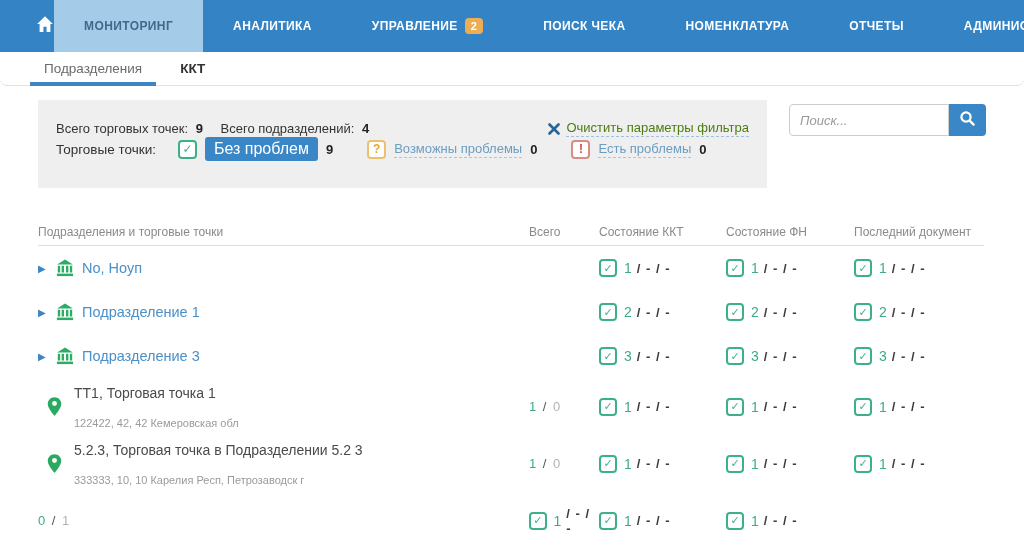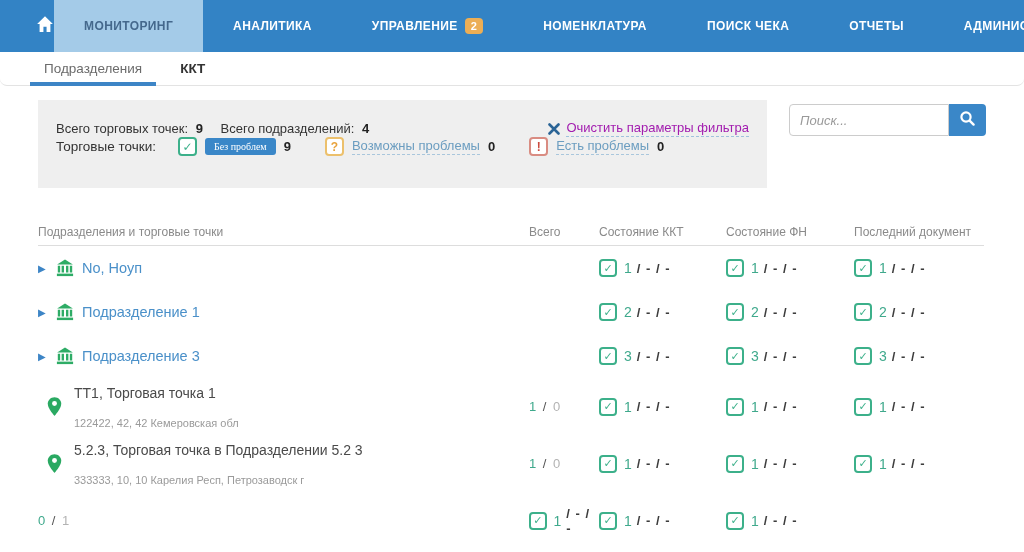--- a/index.html
+++ b/index.html
@@ -23,30 +23,30 @@
   .tab.bold { font-weight:bold; color:#333; }
 
   
   .filter-wrap { display:flex; margin:14px 38px 0 38px; }
   .filter-panel { background:#efefef; flex:1; height:88px; padding:20px 18px 0 18px; margin-right:22px; }
   .fp-row1 { display:flex; align-items:center; font-size:13px; color:#333; }
   .totals span.lbl { margin-right:4px; }
   .totals b { color:#222; margin-right:14px; }
   .clear-link { margin-left:auto; display:flex; align-items:center; cursor:pointer; }
   .clear-link .xicon { margin-right:6px; display:inline-flex; }
-  .clear-link .txt { color:#a21caf; font-size:13px; border-bottom:1px dashed #9fc2dd; padding-bottom:1px; }
+  .clear-link .txt { color:#4d7c0f; font-size:13px; border-bottom:1px dashed #9fc2dd; padding-bottom:1px; }
   .fp-row2 { display:flex; align-items:center; font-size:13.5px; color:#333; }
   .fp-row2 .points-label { margin-right:22px; }
   .status-filter { display:flex; align-items:center; margin-right:34px; cursor:pointer; }
   .sicon { width:19px; height:19px; border-radius:4px; display:inline-flex; align-items:center;
     justify-content:center; font-size:12px; font-weight:bold; background:#fff; margin-right:8px; }
   .sicon.ok   { border:2px solid #3cb08a; color:#3cb08a; }
   .sicon.warn { border:2px solid #ecc06c; color:#e8a33d; }
   .sicon.err  { border:2px solid #d98c82; color:#cc4b3f; }
-  .pill { background:#3a87c8; color:#fff; font-size:10px; padding:3px 9px; border-radius:3px; margin-right:8px;font-family:Liberation Serif, serif; }
+  .pill { background:#3a87c8; color:#fff; font-size:16px; padding:3px 9px; border-radius:3px; margin-right:8px; }
   .slink { color:#6b9dc0; font-size:13px; border-bottom:1px dashed #a9c6dc; padding-bottom:1px; margin-right:8px; }
   .scount { font-weight:bold; color:#222; font-size:13px; }
 
   
   .search-area { display:flex; align-items:flex-start; padding-top:4px; }
   .search-input { width:160px; height:32px; border:1px solid #ccc; border-radius:4px 0 0 4px;
     padding:0 10px; font-size:13px; font-style:italic; color:#555; outline:none;
     font-family:"Liberation Sans","DejaVu Sans",sans-serif; }
   .search-input::placeholder { color:#999; font-style:italic; }
   .search-btn { width:37px; height:32px; background:#3a87c8; border:none; border-radius:0 4px 4px 0;
@@ -93,24 +93,24 @@
     <span>МОНИТОРИНГ</span>
   </div>
   <div class="nav-item">
     <span>АНАЛИТИКА</span>
   </div>
   <div class="nav-item">
     <span>УПРАВЛЕНИЕ</span>
     <span class="nav-badge">2</span>
   </div>
   <div class="nav-item">
+    <span>ПОИСК ЧЕКА</span>
+  </div>
+  <div class="nav-item">
     <span>НОМЕНКЛАТУРА</span>
-  </div>
-  <div class="nav-item">
-    <span>ПОИСК ЧЕКА</span>
   </div>
   <div class="nav-item">
     <span>ОТЧЕТЫ</span>
   </div>
   <div class="nav-item">
     <span>АДМИНИСТРИРОВАНИЕ</span>
   </div>
 </div>
 
 <div class="tabstrip">

